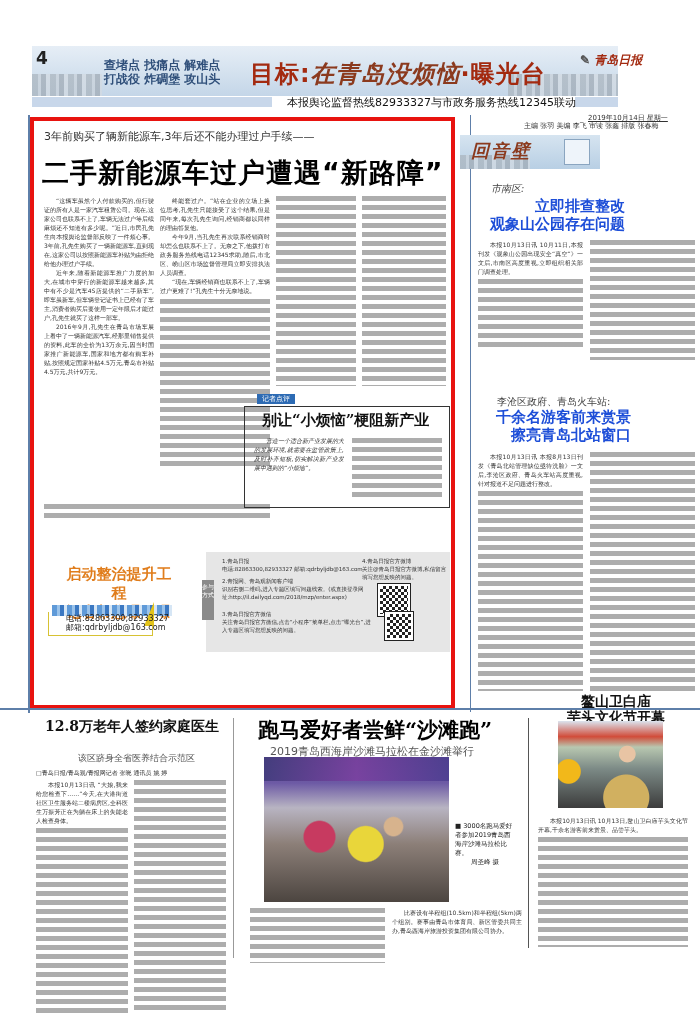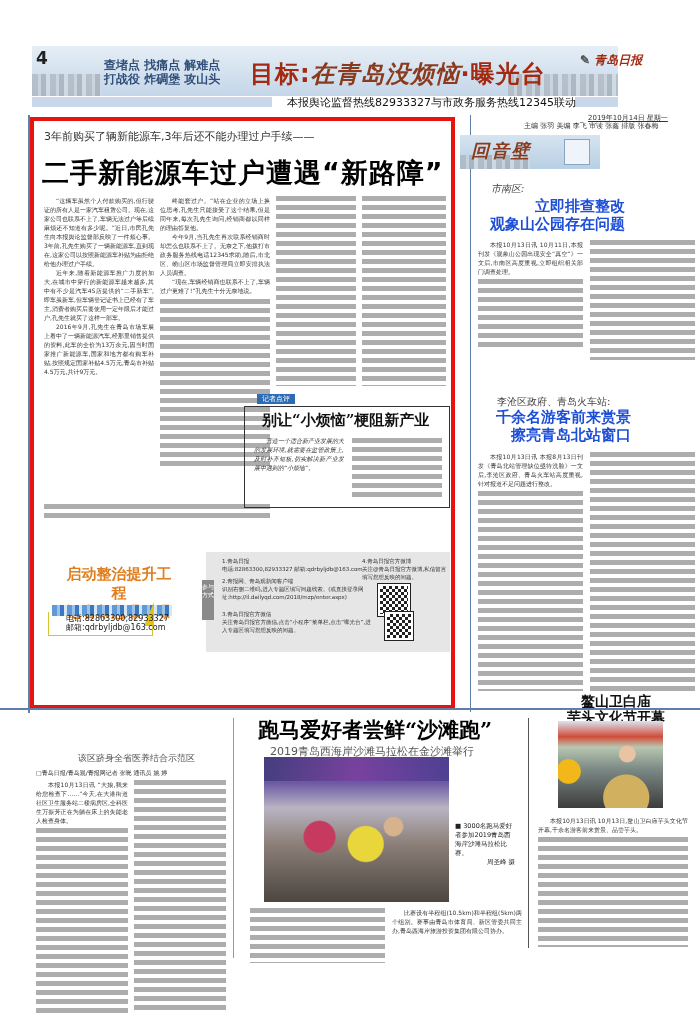--- a/index.html
+++ b/index.html
@@ -191,39 +191,40 @@
   <p>本报10月13日讯 本报8月13日刊发《青岛北站管理缺位亟待洗脸》一文后,李沧区政府、青岛火车站高度重视,针对报道不足问题进行整改。</p>
   <div class="textfill" style="height:200px;margin-top:3px;"></div>
 </div>
 <div class="abs textfill" style="left:590px;top:452px;width:105px;height:240px;"></div>
 
 <div class="abs bottom-rule"></div>
 <div class="abs sep-v1"></div>
 <div class="abs sep-v2"></div>
 
 <div class="abs bl-head">
+  <div>12.8万老年人签约家庭医生</div>
 </div>
 <div class="abs bl-sub">该区跻身全省医养结合示范区</div>
 <div class="abs col" style="left:36px;top:768px;width:190px;height:12px;">
   <span>□青岛日报/青岛观/青报网记者 张晓 通讯员 姚 婷</span>
 </div>
 <div class="abs col" style="left:36px;top:780px;width:92px;height:235px;">
   <p>本报10月13日讯 “大娘,我来给您检查下……”今天,在大港街道社区卫生服务站二楼病房区,全科医生万振芳正在为躺在床上的失能老人检查身体。</p>
   <div class="textfill" style="height:195px;margin-top:3px;"></div>
 </div>
 <div class="abs textfill" style="left:134px;top:780px;width:92px;height:230px;"></div>
 
 <div class="abs bm-head">跑马爱好者尝鲜“沙滩跑”</div>
 <div class="abs bm-sub">2019青岛西海岸沙滩马拉松在金沙滩举行</div>
 <div class="abs photo-run"></div>
 <div class="abs photo-run-banner"></div>
 <div class="abs photo-caption">
   <span>■</span>
   <span>3000名跑马爱好者参加2019青岛西海岸沙滩马拉松比赛。</span>
-  <div style="text-align:right;">周圣峰 摄</div>
+  <div style="text-align:center;">周圣峰 摄</div>
 </div>
 <div class="abs textfill" style="left:250px;top:908px;width:135px;height:55px;"></div>
 <div class="abs col" style="left:392px;top:908px;width:130px;height:55px;">
   <p>比赛设有半程组(10.5km)和半程组(5km)两个组别。赛事由青岛市体育局、新区管委共同主办,青岛西海岸旅游投资集团有限公司协办。</p>
 </div>
 
 <div class="abs br-head">
   <div>鳌山卫白庙</div>
   <div>芋头文化节开幕</div>
 </div>

